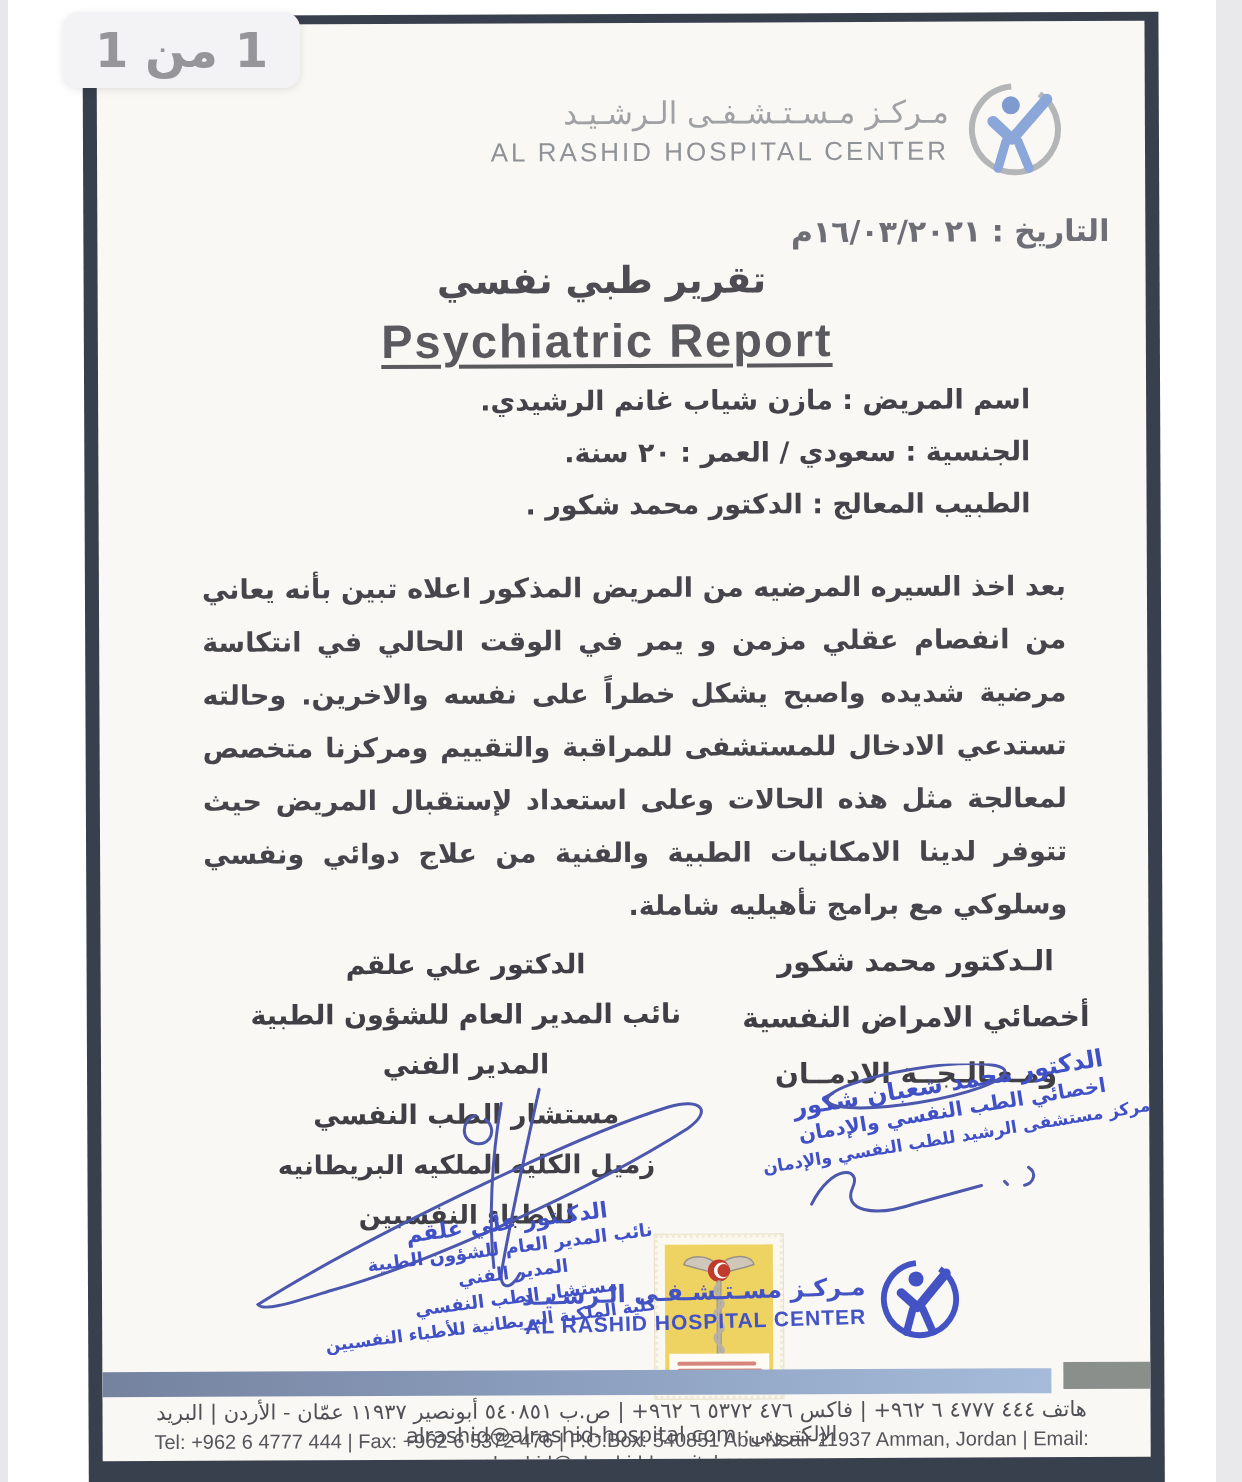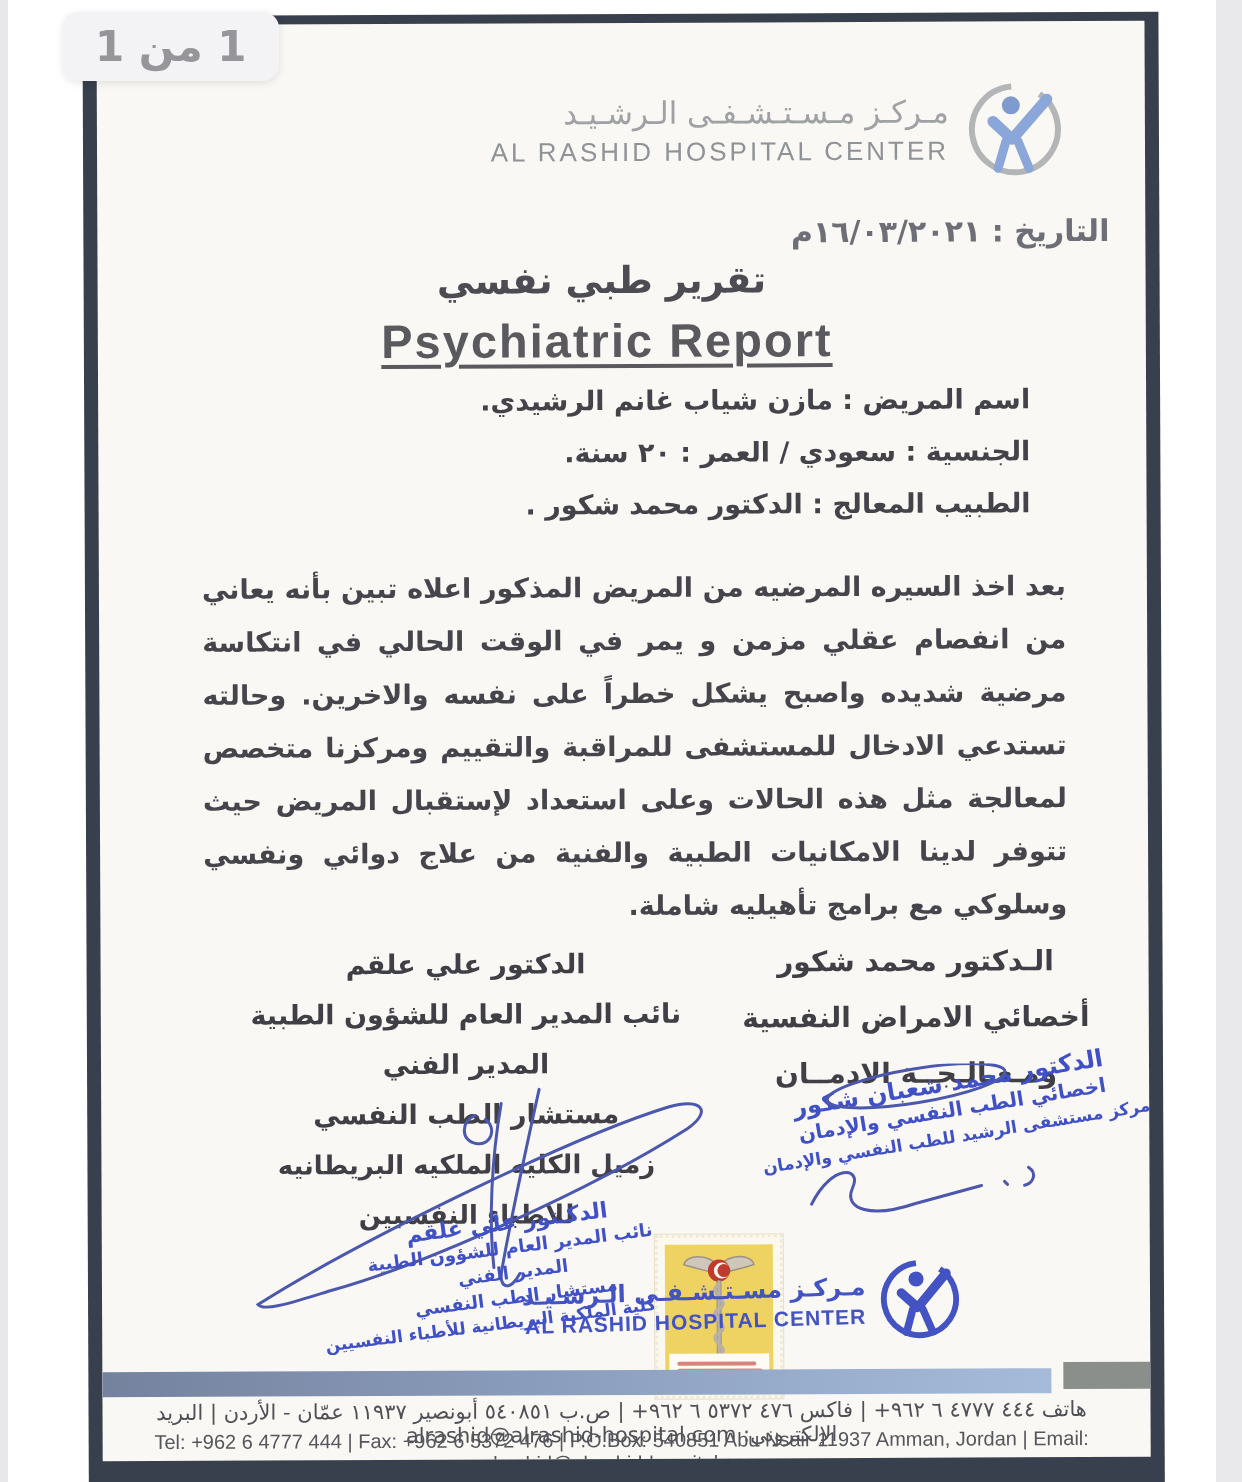--- a/index.html
+++ b/index.html
@@ -21,21 +21,21 @@
   }
   .paper {
     position:relative; width:100%; height:100%;
     background:#faf8f4; overflow:hidden;
   }
 
   
   .badge {
     position:absolute; left:63px; top:12px; z-index:5;
     background:#f3f3f5; border-radius:16px; padding:10px 32px;
-    font-size:42px; font-weight:bold; color:#95959a;
+    font-size:48px; font-weight:bold; color:#95959a;
     box-shadow:0 2px 8px rgba(0,0,0,.10);
     direction:rtl;
   }
 
   
   .logo-block { position:absolute; top:58px; right:80px; display:flex; align-items:center; }
   .logo-text { text-align:right; margin-right:16px; }
   .logo-ar { font-size:31px; color:#9fa1a4; letter-spacing:1px; direction:rtl; }
   .logo-en { font-size:26px; color:#8f9296; letter-spacing:3px; margin-top:6px;
              font-family:"Liberation Sans", sans-serif; }

